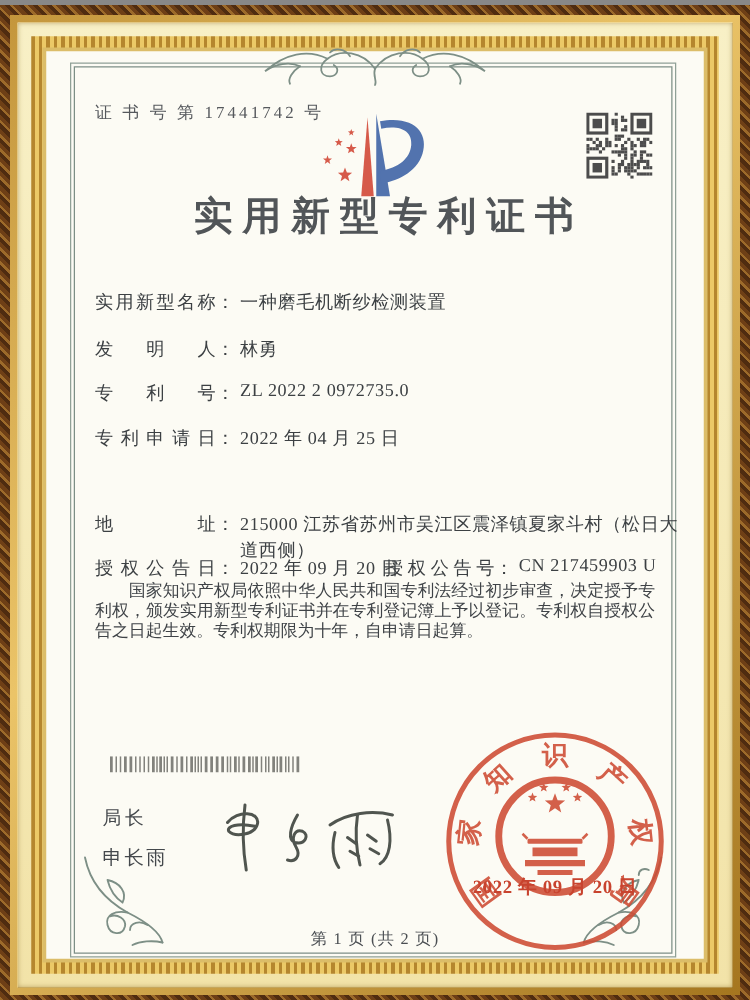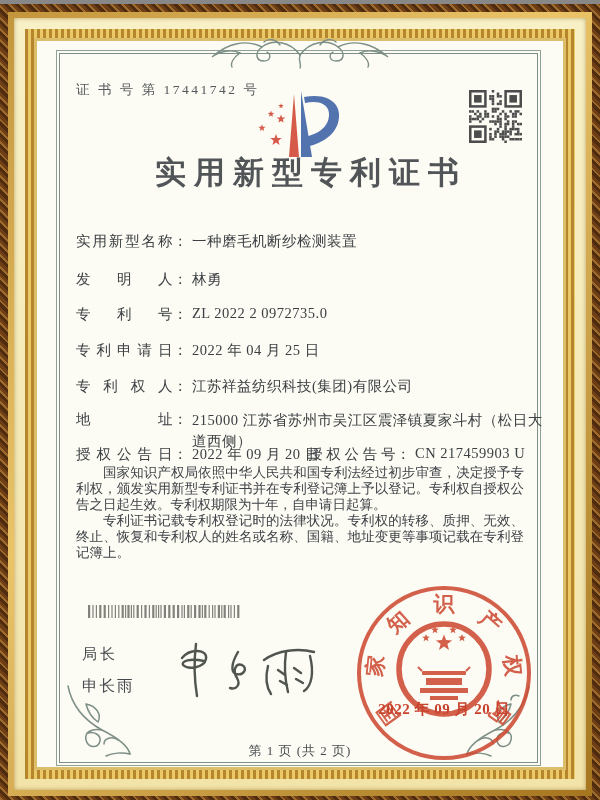--- a/index.html
+++ b/index.html
@@ -249,36 +249,32 @@
     </div>
     <div class="row" style="top:266px">
       <span class="flabel">发明人</span><span class="colon">：</span><span class="fvalue">林勇</span>
     </div>
     <div class="row" style="top:301px">
       <span class="flabel">专利号</span><span class="colon">：</span><span class="fvalue">ZL 2022 2 0972735.0</span>
     </div>
     <div class="row" style="top:337px">
       <span class="flabel">专利申请日</span><span class="colon">：</span><span class="fvalue">2022 年 04 月 25 日</span>
     </div>
-    <div class="row" style="top:373px">
-      <span class="flabel">专利权人</span><span class="colon">：</span><span class="fvalue">江苏祥益纺织科技(集团)有限公司</span>
-    </div>
     <div class="row" style="top:406px">
       <span class="flabel">地址</span><span class="colon">：</span><span class="fvalue addr-value">215000 江苏省苏州市吴江区震泽镇夏家斗村（松日大道西侧）</span>
     </div>
     <div class="row" style="top:441px;right:76px">
       <span class="flabel">授权公告日</span><span class="colon">：</span><span class="fvalue">2022 年 09 月 20 日</span>
       <span class="grant2">
         <span class="flabel2">授权公告号</span><span class="colon">：</span><span class="fvalue">CN 217459903 U</span>
       </span>
     </div>
 
     <div class="paras">
       <p>国家知识产权局依照中华人民共和国专利法经过初步审查，决定授予专利权，颁发实用新型专利证书并在专利登记簿上予以登记。专利权自授权公告之日起生效。专利权期限为十年，自申请日起算。</p>
-      <p>专利证书记载专利权登记时的法律状况。专利权的转移、质押、无效、终止、恢复和专利权人的姓名或名称、国籍、地址变更等事项记载在专利登记簿上。</p>
     </div>
 
     <svg class="barcode" viewBox="0 0 152 13" id="barcode-svg">
         <rect x="0" y="0" width="2.2" height="13" fill="#82827c"></rect>
         <rect x="4.4" y="0" width="1.2" height="13" fill="#82827c"></rect>
         <rect x="7.800000000000001" y="0" width="1.2" height="13" fill="#82827c"></rect>
         <rect x="11.200000000000001" y="0" width="2.2" height="13" fill="#82827c"></rect>
         <rect x="15.600000000000001" y="0" width="2.2" height="13" fill="#82827c"></rect>
         <rect x="20" y="0" width="1.2" height="13" fill="#82827c"></rect>
         <rect x="23.4" y="0" width="1.2" height="13" fill="#82827c"></rect>

